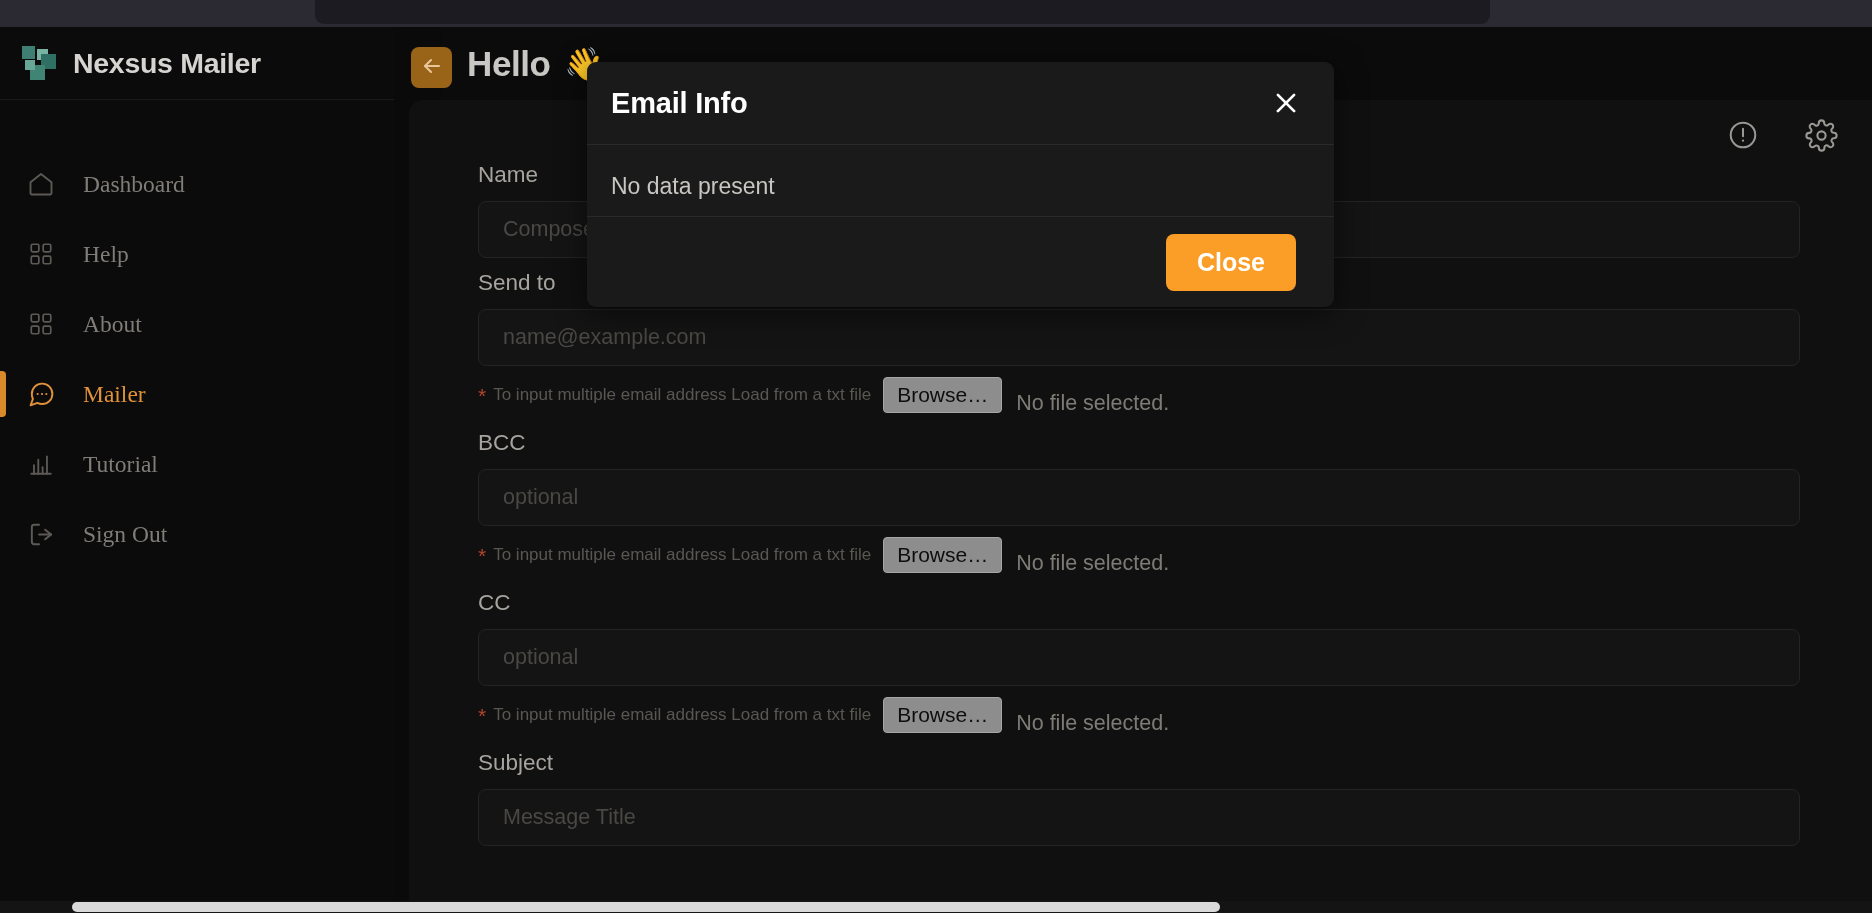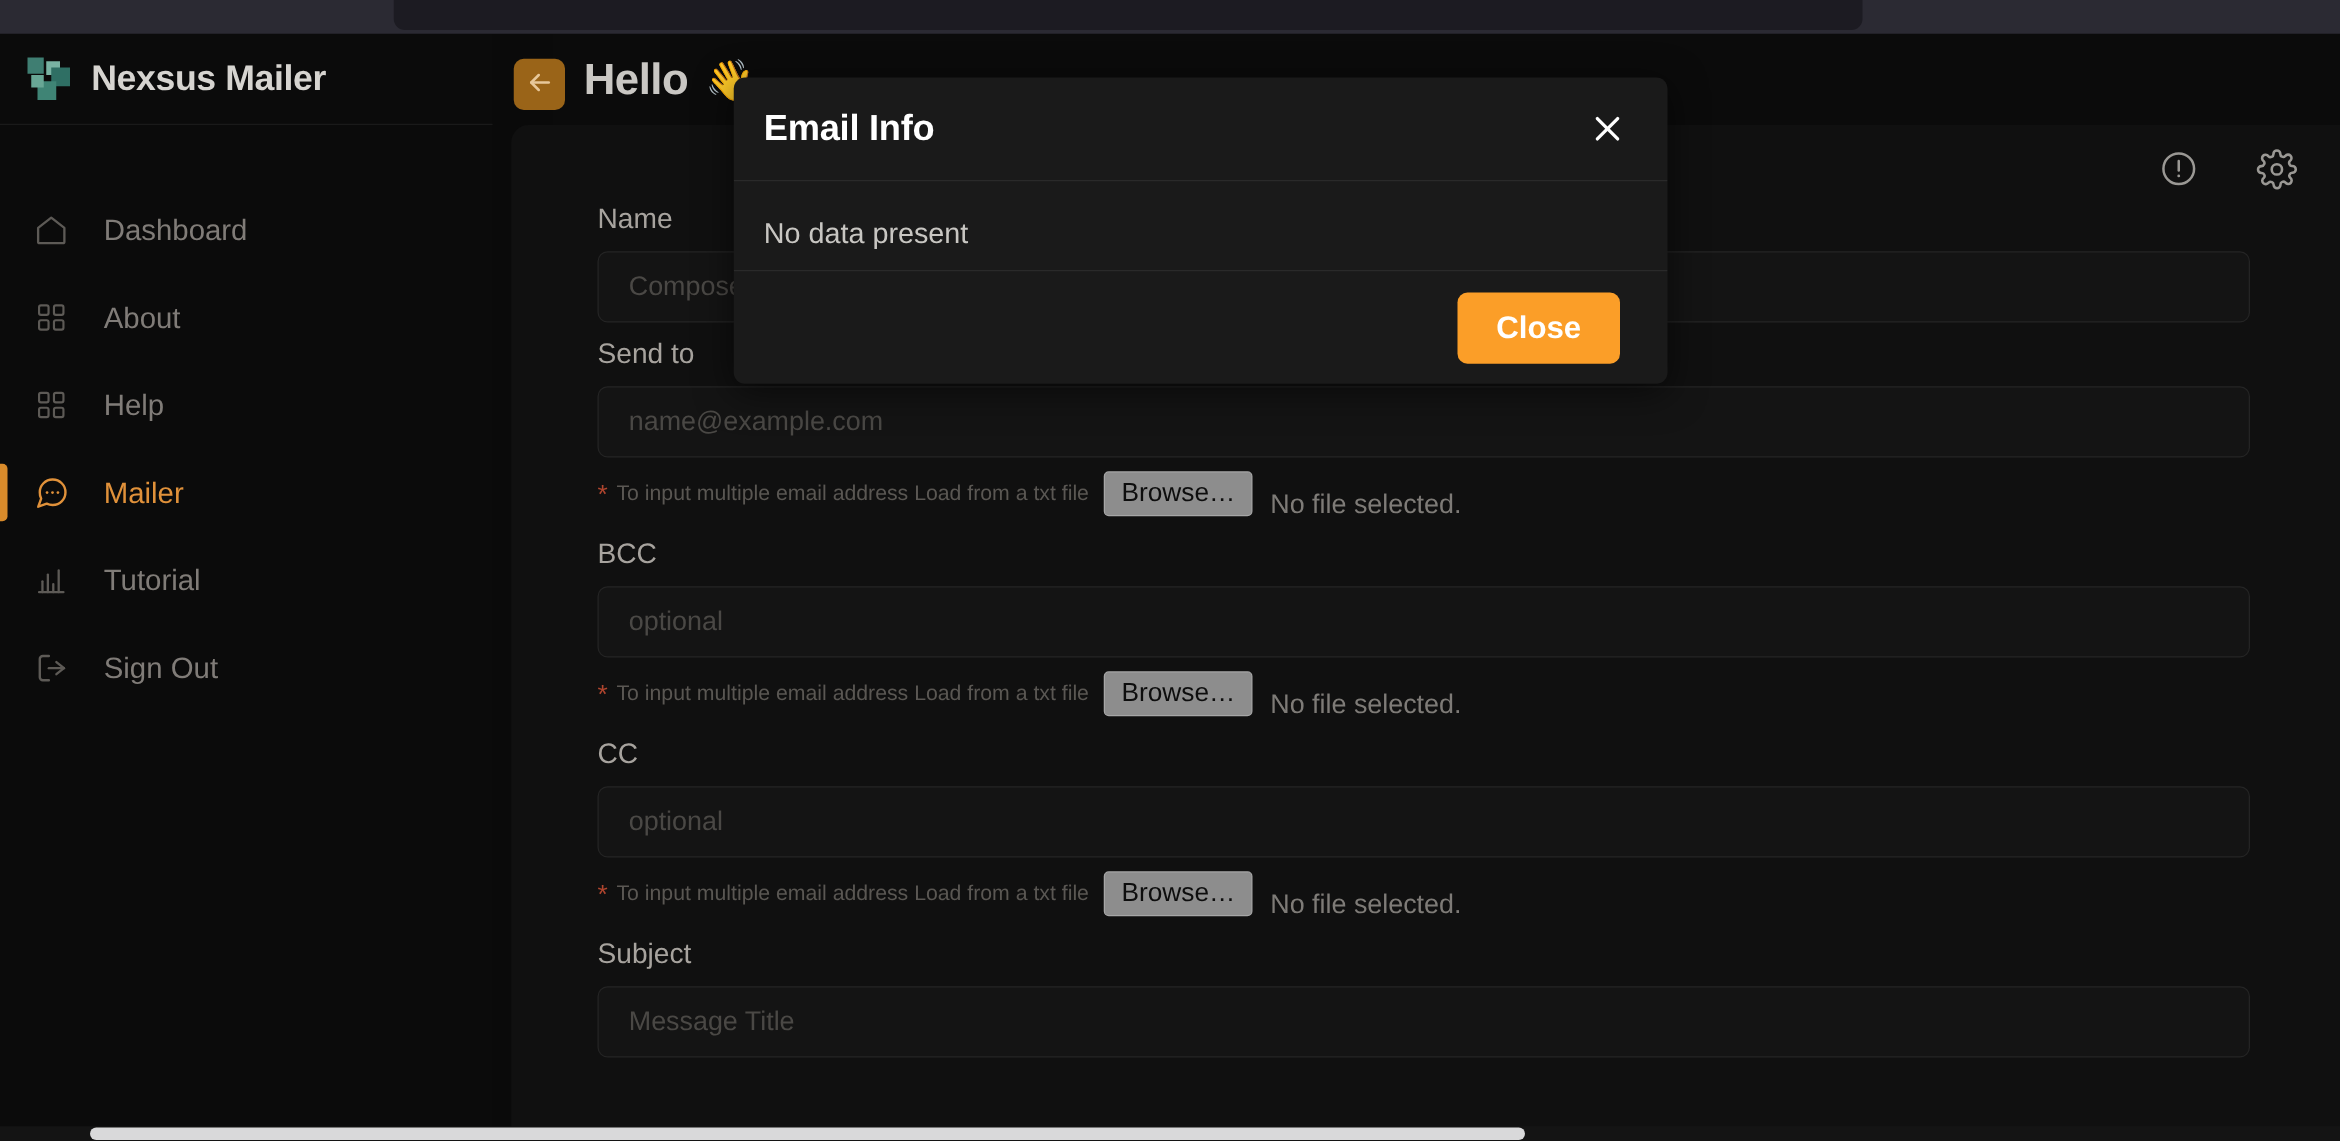--- a/index.html
+++ b/index.html
@@ -73,20 +73,21 @@
 
   .nav { padding-top: 49px; }
   .nav-item {
     position: relative;
     height: 70px;
     display: flex;
     align-items: center;
     padding-left: 26px;
     gap: 27px;
     cursor: pointer;
+    font-family: Liberation Serif, serif;
   }
   .nav-item .nav-ico {
     width: 30px; height: 30px;
     display: flex; align-items: center; justify-content: center;
     flex: 0 0 auto;
     color: #5d5a56;
   }
   .nav-item .nav-label {
     font-size: 23.5px;
     color: #807c78;
@@ -327,33 +328,33 @@
 
       <div class="nav-item">
         <span class="nav-ico">
           <svg width="26" height="26" viewBox="0 0 24 24" fill="none" stroke="currentColor" stroke-width="1.6">
             <rect x="3" y="3" width="7" height="7" rx="1.4"></rect>
               <rect x="14" y="3" width="7" height="7" rx="1.4"></rect>
             <rect x="3" y="14" width="7" height="7" rx="1.4"></rect>
               <rect x="14" y="14" width="7" height="7" rx="1.4"></rect>
           </svg>
         </span>
-        <span class="nav-label">About</span>
+        <span class="nav-label">Help</span>
       </div>
 
       <div class="nav-item">
         <span class="nav-ico">
           <svg width="26" height="26" viewBox="0 0 24 24" fill="none" stroke="currentColor" stroke-width="1.6">
             <rect x="3" y="3" width="7" height="7" rx="1.4"></rect>
               <rect x="14" y="3" width="7" height="7" rx="1.4"></rect>
             <rect x="3" y="14" width="7" height="7" rx="1.4"></rect>
               <rect x="14" y="14" width="7" height="7" rx="1.4"></rect>
           </svg>
         </span>
-        <span class="nav-label">Help</span>
+        <span class="nav-label">About</span>
       </div>
 
       <div class="nav-item active">
         <span class="nav-ico">
           <svg width="29" height="29" viewBox="0 0 24 24" fill="none" stroke="currentColor" stroke-width="1.6" stroke-linecap="round" stroke-linejoin="round">
             <path d="M21 11.5a8.4 8.4 0 0 1-8.5 8.4 8.7 8.7 0 0 1-3.9-.9L3 21l1.9-5.4A8.2 8.2 0 0 1 4 11.5 8.4 8.4 0 0 1 12.5 3 8.4 8.4 0 0 1 21 11.5z"></path>
             <circle cx="8.8" cy="11.6" r="0.9" fill="currentColor" stroke="none"></circle>
             <circle cx="12.4" cy="11.6" r="0.9" fill="currentColor" stroke="none"></circle>
             <circle cx="16" cy="11.6" r="0.9" fill="currentColor" stroke="none"></circle>
           </svg>

